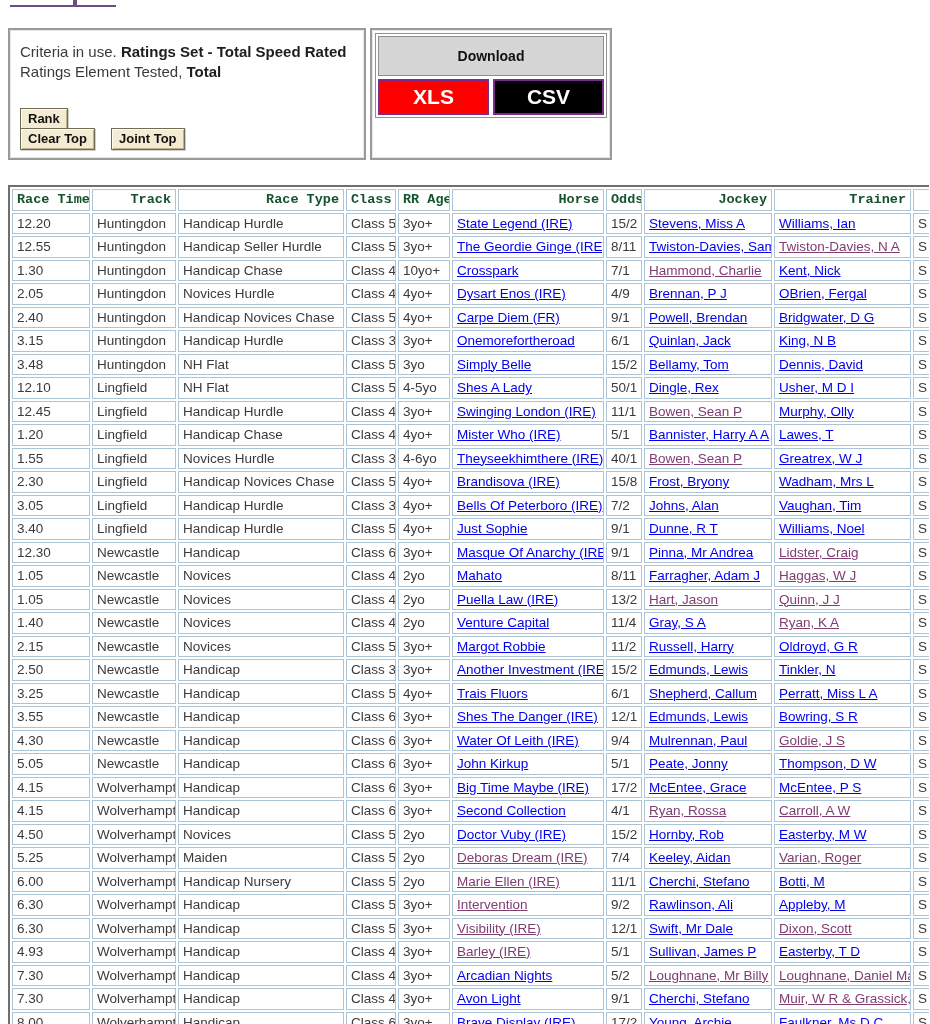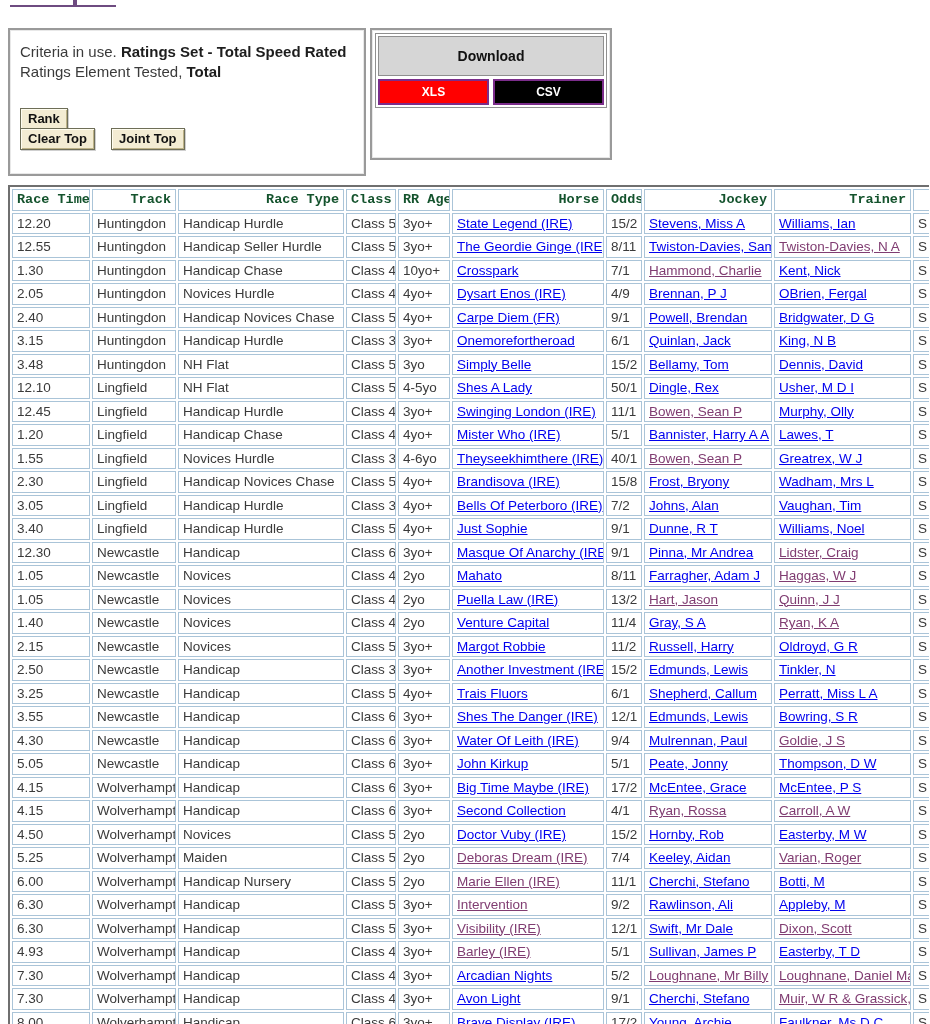--- a/index.html
+++ b/index.html
@@ -5,40 +5,40 @@
   * { margin:0; box-sizing:border-box; }
   html,body { width:930px; height:1024px; overflow:hidden; background:#fff;
     font-family:"Liberation Sans", sans-serif; color:#333; }
 
   
   .top-link { position:absolute; left:10px; top:0; width:106px; height:8px; display:block; }
   .top-link .underline { position:absolute; left:0; top:5px; width:106px; height:2px; background:#6e4b80; }
   .top-link .descender { position:absolute; left:63px; top:0; width:4px; height:7px; background:#6e4b80; border-radius:0 0 2px 2px; }
 
   
-  .criteria-box { position:absolute; left:8px; top:28px; width:358px; height:148px;
+  .criteria-box { position:absolute; left:8px; top:28px; width:358px; height:132px;
     border:2px solid #9a9a9a; box-shadow:inset 0 0 0 1px #e8e8e8; background:#fff; padding:12px 10px; }
   .criteria-text { font-size:15px; line-height:20px; color:#3a3a3a; }
   .criteria-text b { color:#1d1d1d; }
   .btn-row { position:absolute; left:10px; }
   .btn-row.r1 { top:78px; }
   .btn-row.r2 { top:98px; }
   .beige-btn { display:inline-block; background:#f3ecd3; border:1px solid #6e6e58;
     box-shadow:inset 1px 1px 0 #fffdf0, inset -1px -1px 0 #bdb287, 1px 1px 0 #cfcfcf;
     font-weight:700; font-size:13px; color:#111; padding:2px 7px 3px; margin-right:16px; cursor:pointer;
     font-family:"Liberation Sans", sans-serif; }
 
   
   .download-box { position:absolute; left:370px; top:28px; width:242px; height:132px;
     border:2px solid #9a9a9a; box-shadow:inset 0 0 0 1px #e8e8e8; background:#fff; }
   .download-inner { margin:3px; border:1px solid #8f8f8f; padding:2px; }
   .download-header { background:#d6d6d6; border:1px solid #8f8f8f; text-align:center;
     font-weight:700; font-size:14px; color:#111; padding:11px 0; margin-bottom:3px; }
   .download-btn-row { display:flex; gap:4px; }
-  .dl-btn { flex:1; text-align:center; font-weight:700; font-size:12px; color:#fff;
+  .dl-btn { flex:1; text-align:center; font-weight:700; font-size:21px; color:#fff;
     border:2px solid #7b2d8b; padding:4px 0; cursor:pointer; text-decoration:none; }
   .dl-xls { background:#ff0000; }
   .dl-csv { background:#000000; }
 
   
   .table-wrap { position:absolute; left:8px; top:185px; width:921px; overflow:hidden; }
   table.races { table-layout:fixed; width:989px; border-collapse:separate; border-spacing:2px;
     border:2px solid #6f6f6f; background:#fff; }
   .races th, .races td { border:1px solid #aac4d8; padding:2px 4px; font-size:13.5px;
     line-height:15.5px; white-space:nowrap; overflow:hidden; text-align:left; height:20px; }

